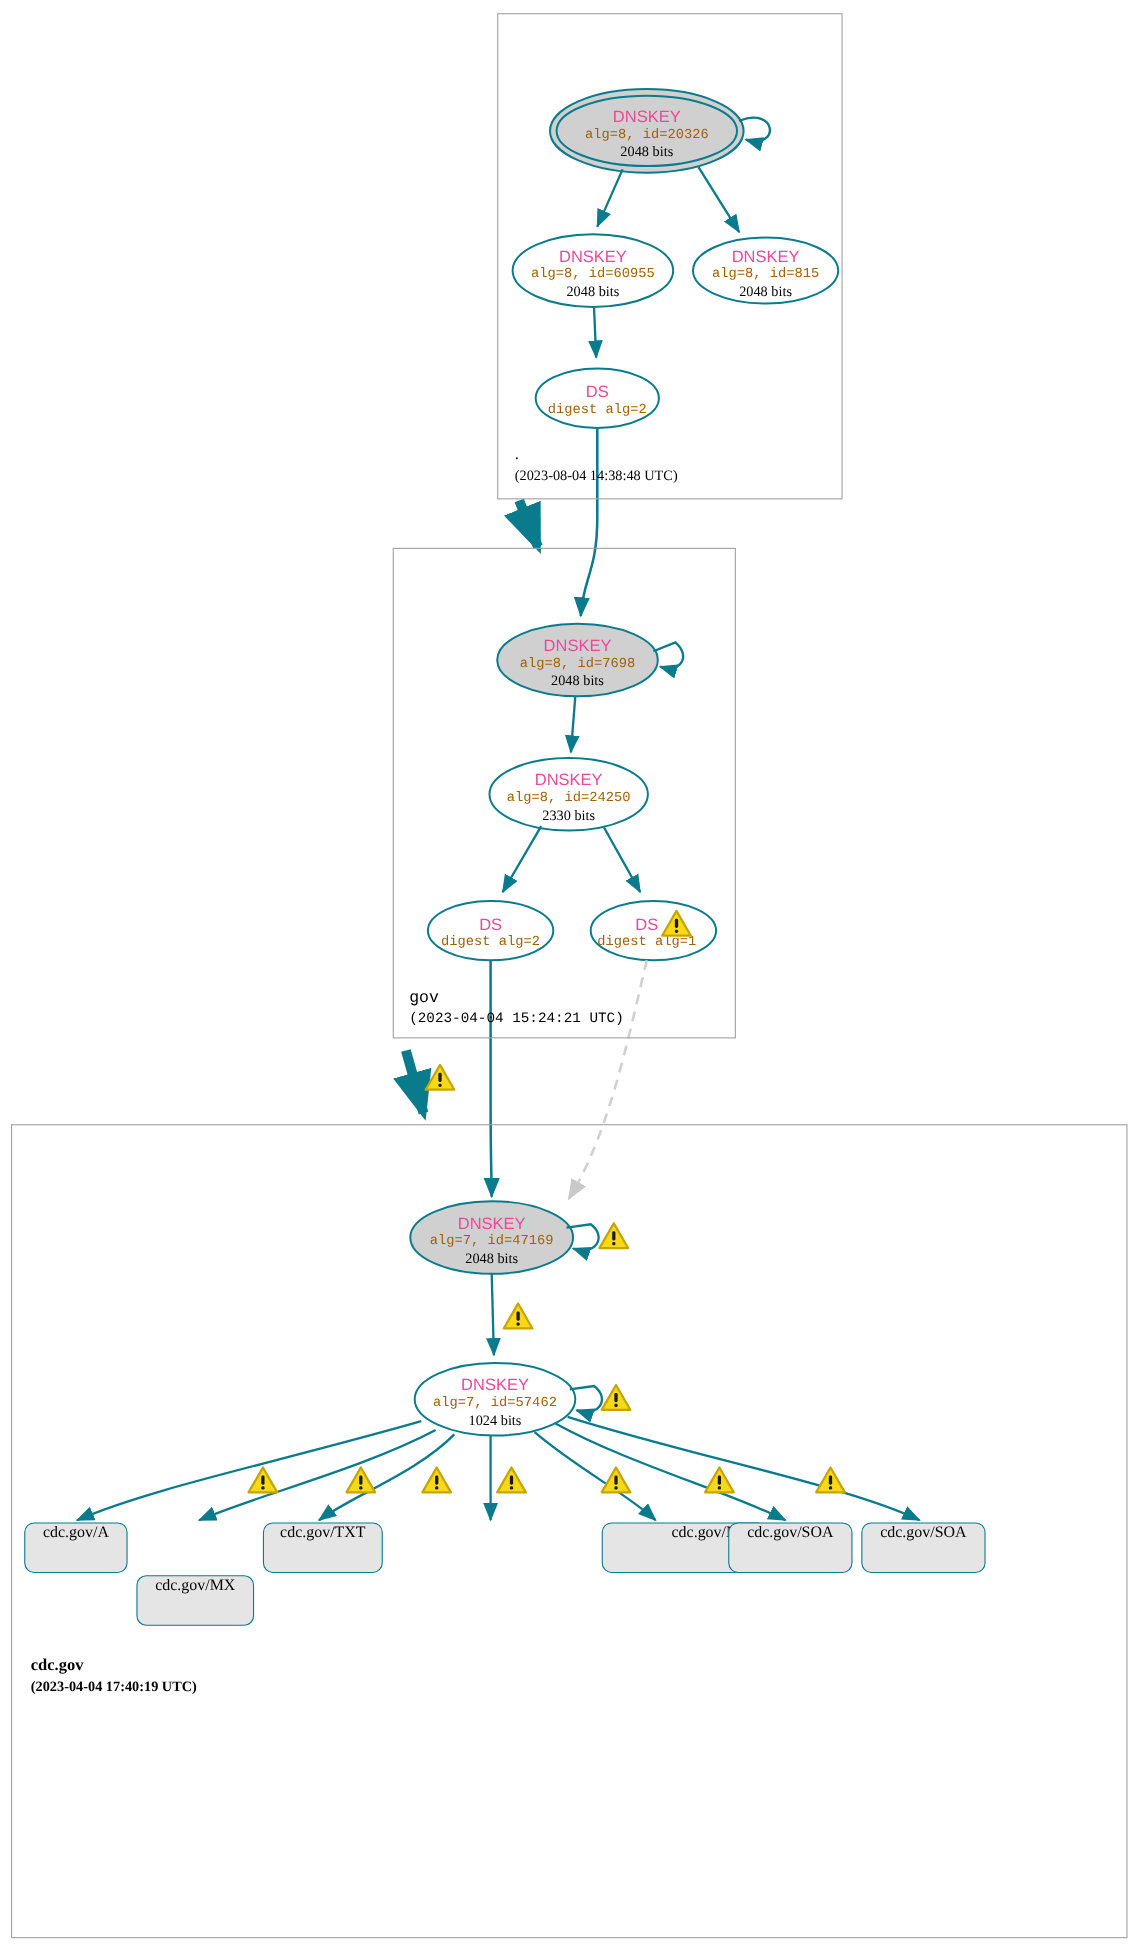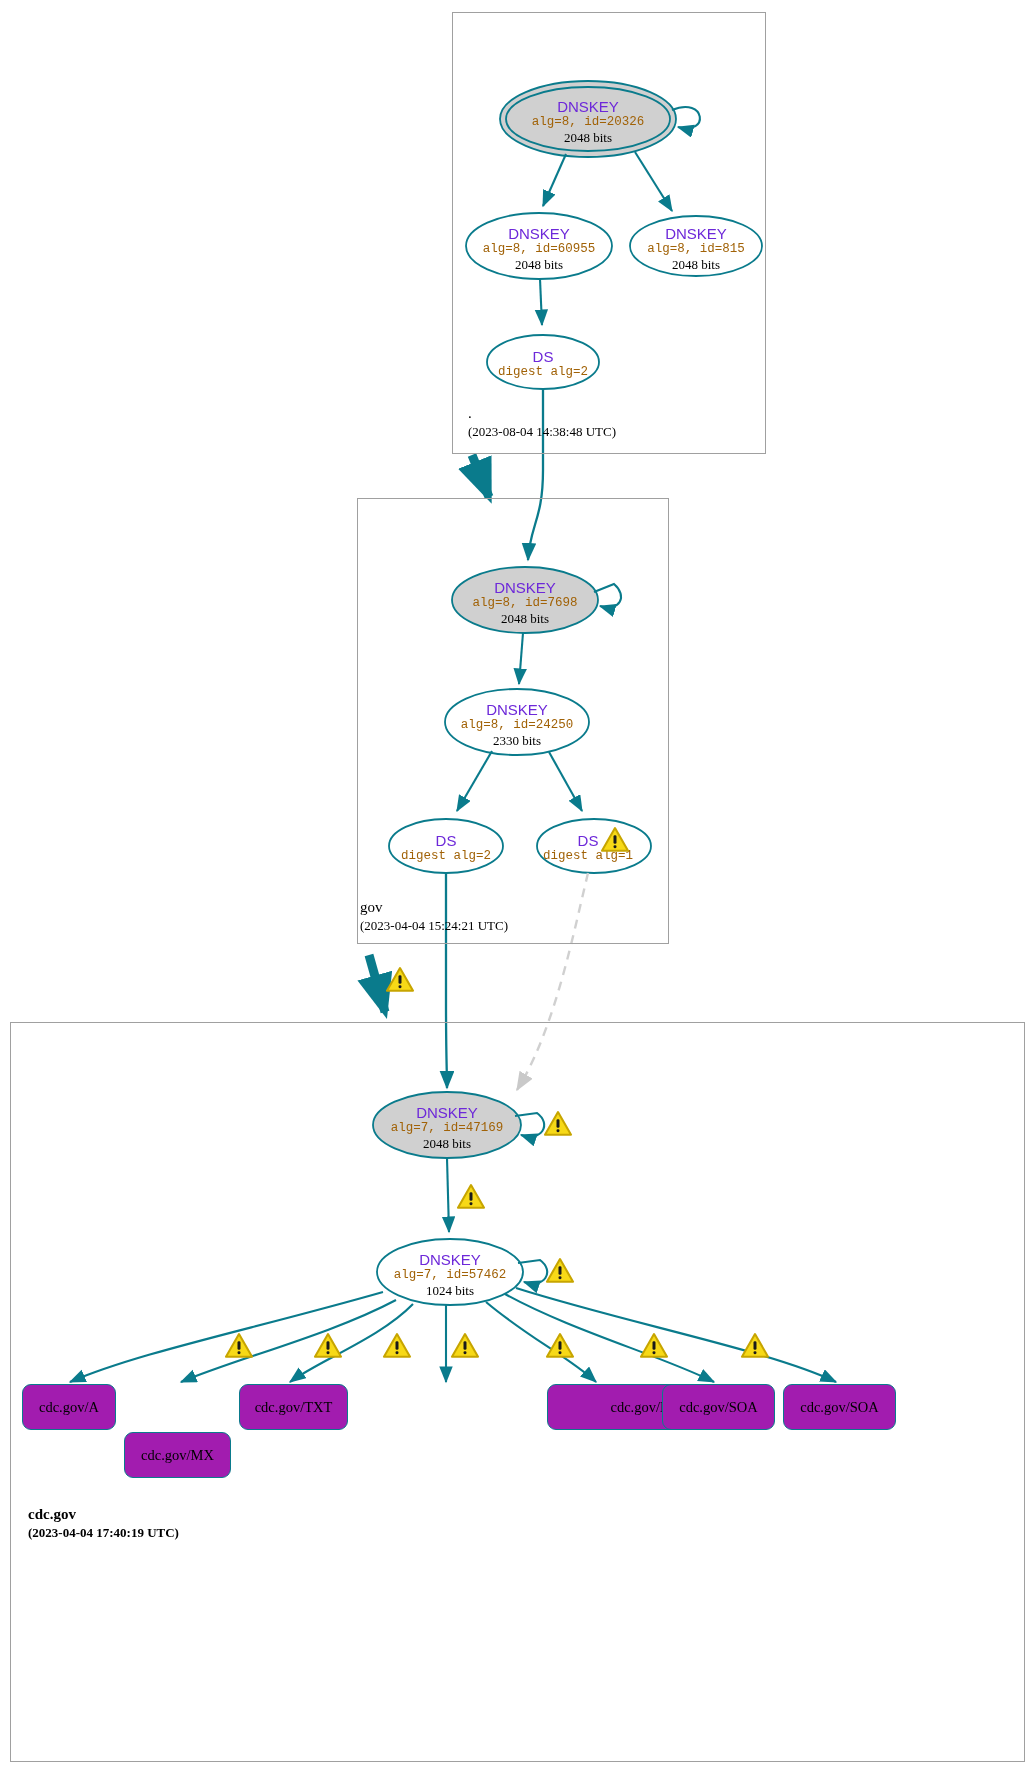--- a/index.html
+++ b/index.html
@@ -4,25 +4,25 @@
 <style>
   html,body{margin:0;padding:0;background:#ffffff;}
   body{font-family:"Liberation Sans",sans-serif;}
   #stage{position:relative;width:1035px;height:1772px;background:#fff;overflow:hidden;}
   svg.layer{position:absolute;left:0;top:0;width:1035px;height:1772px;}
   .zonebox{position:absolute;border:1px solid #a0a0a0;background:transparent;}
   .zonelabel{position:absolute;color:#000;font-family:"Liberation Serif",serif;}
   .zonelabel .zname{font-size:15px;line-height:19px;white-space:nowrap;}
   .zonelabel .ztime{font-size:13px;line-height:18px;white-space:nowrap;}
   .node{position:absolute;display:flex;flex-direction:column;align-items:center;justify-content:center;text-align:center;}
-  .node .t1{font-family:"Liberation Sans",sans-serif;font-size:15px;color:#6d28d9;line-height:17px;}
+  .node .t1{font-family:"Liberation Sans",sans-serif;font-size:15px;color:#ec4899;line-height:17px;}
   .node .t2{font-family:Liberation Mono, monospace;font-size:12.5px;color:#a16207;line-height:15px;}
   .node .t3{font-family:"Liberation Serif",serif;font-size:13px;color:#000;line-height:15px;}
-  .rrbox{position:absolute;display:flex;align-items:center;justify-content:center;
-         border:1.6px solid #0a7b8c;border-radius:9px;background:#a21caf;}
+  .rrbox{position:absolute;display:flex;align-items:flex-start;justify-content:center;
+         border:1.6px solid #0a7b8c;border-radius:9px;background:#e5e5e5;}
   .rrbox span{font-family:"Liberation Serif",serif;font-size:14.5px;color:#000;white-space:nowrap;}
 </style>
 </head>
 <body>
 
 <div id="stage">
 
   <svg class="layer" viewBox="0 0 1035 1772">
     <defs>
       <marker id="ah" markerWidth="9" markerHeight="9" refX="7.4" refY="3.2" orient="auto" markerUnits="strokeWidth">
@@ -88,21 +88,21 @@
   </svg>
 
   <div class="zonebox" style="left:452px;top:12px;width:312px;height:440px;"></div>
   <div class="zonebox" style="left:357px;top:498px;width:310px;height:444px;"></div>
   <div class="zonebox" style="left:10px;top:1022px;width:1013px;height:738px;"></div>
 
   <div class="zonelabel" style="left:468px;top:404px;">
     <div class="zname">.</div>
     <div class="ztime">(2023-08-04 14:38:48 UTC)</div>
   </div>
-  <div class="zonelabel" style="left:360px;top:898px;">
+  <div class="zonelabel" style="left:372px;top:898px;font-family:Liberation Mono, monospace;">
     <div class="zname">gov</div>
     <div class="ztime">(2023-04-04 15:24:21 UTC)</div>
   </div>
   <div class="zonelabel" style="left:28px;top:1505px;font-weight:bold;">
     <div class="zname">cdc.gov</div>
     <div class="ztime">(2023-04-04 17:40:19 UTC)</div>
   </div>
 
   <div class="node" style="left:500px;top:96px;width:176px;height:50px;">
     <div class="t1">DNSKEY</div>

